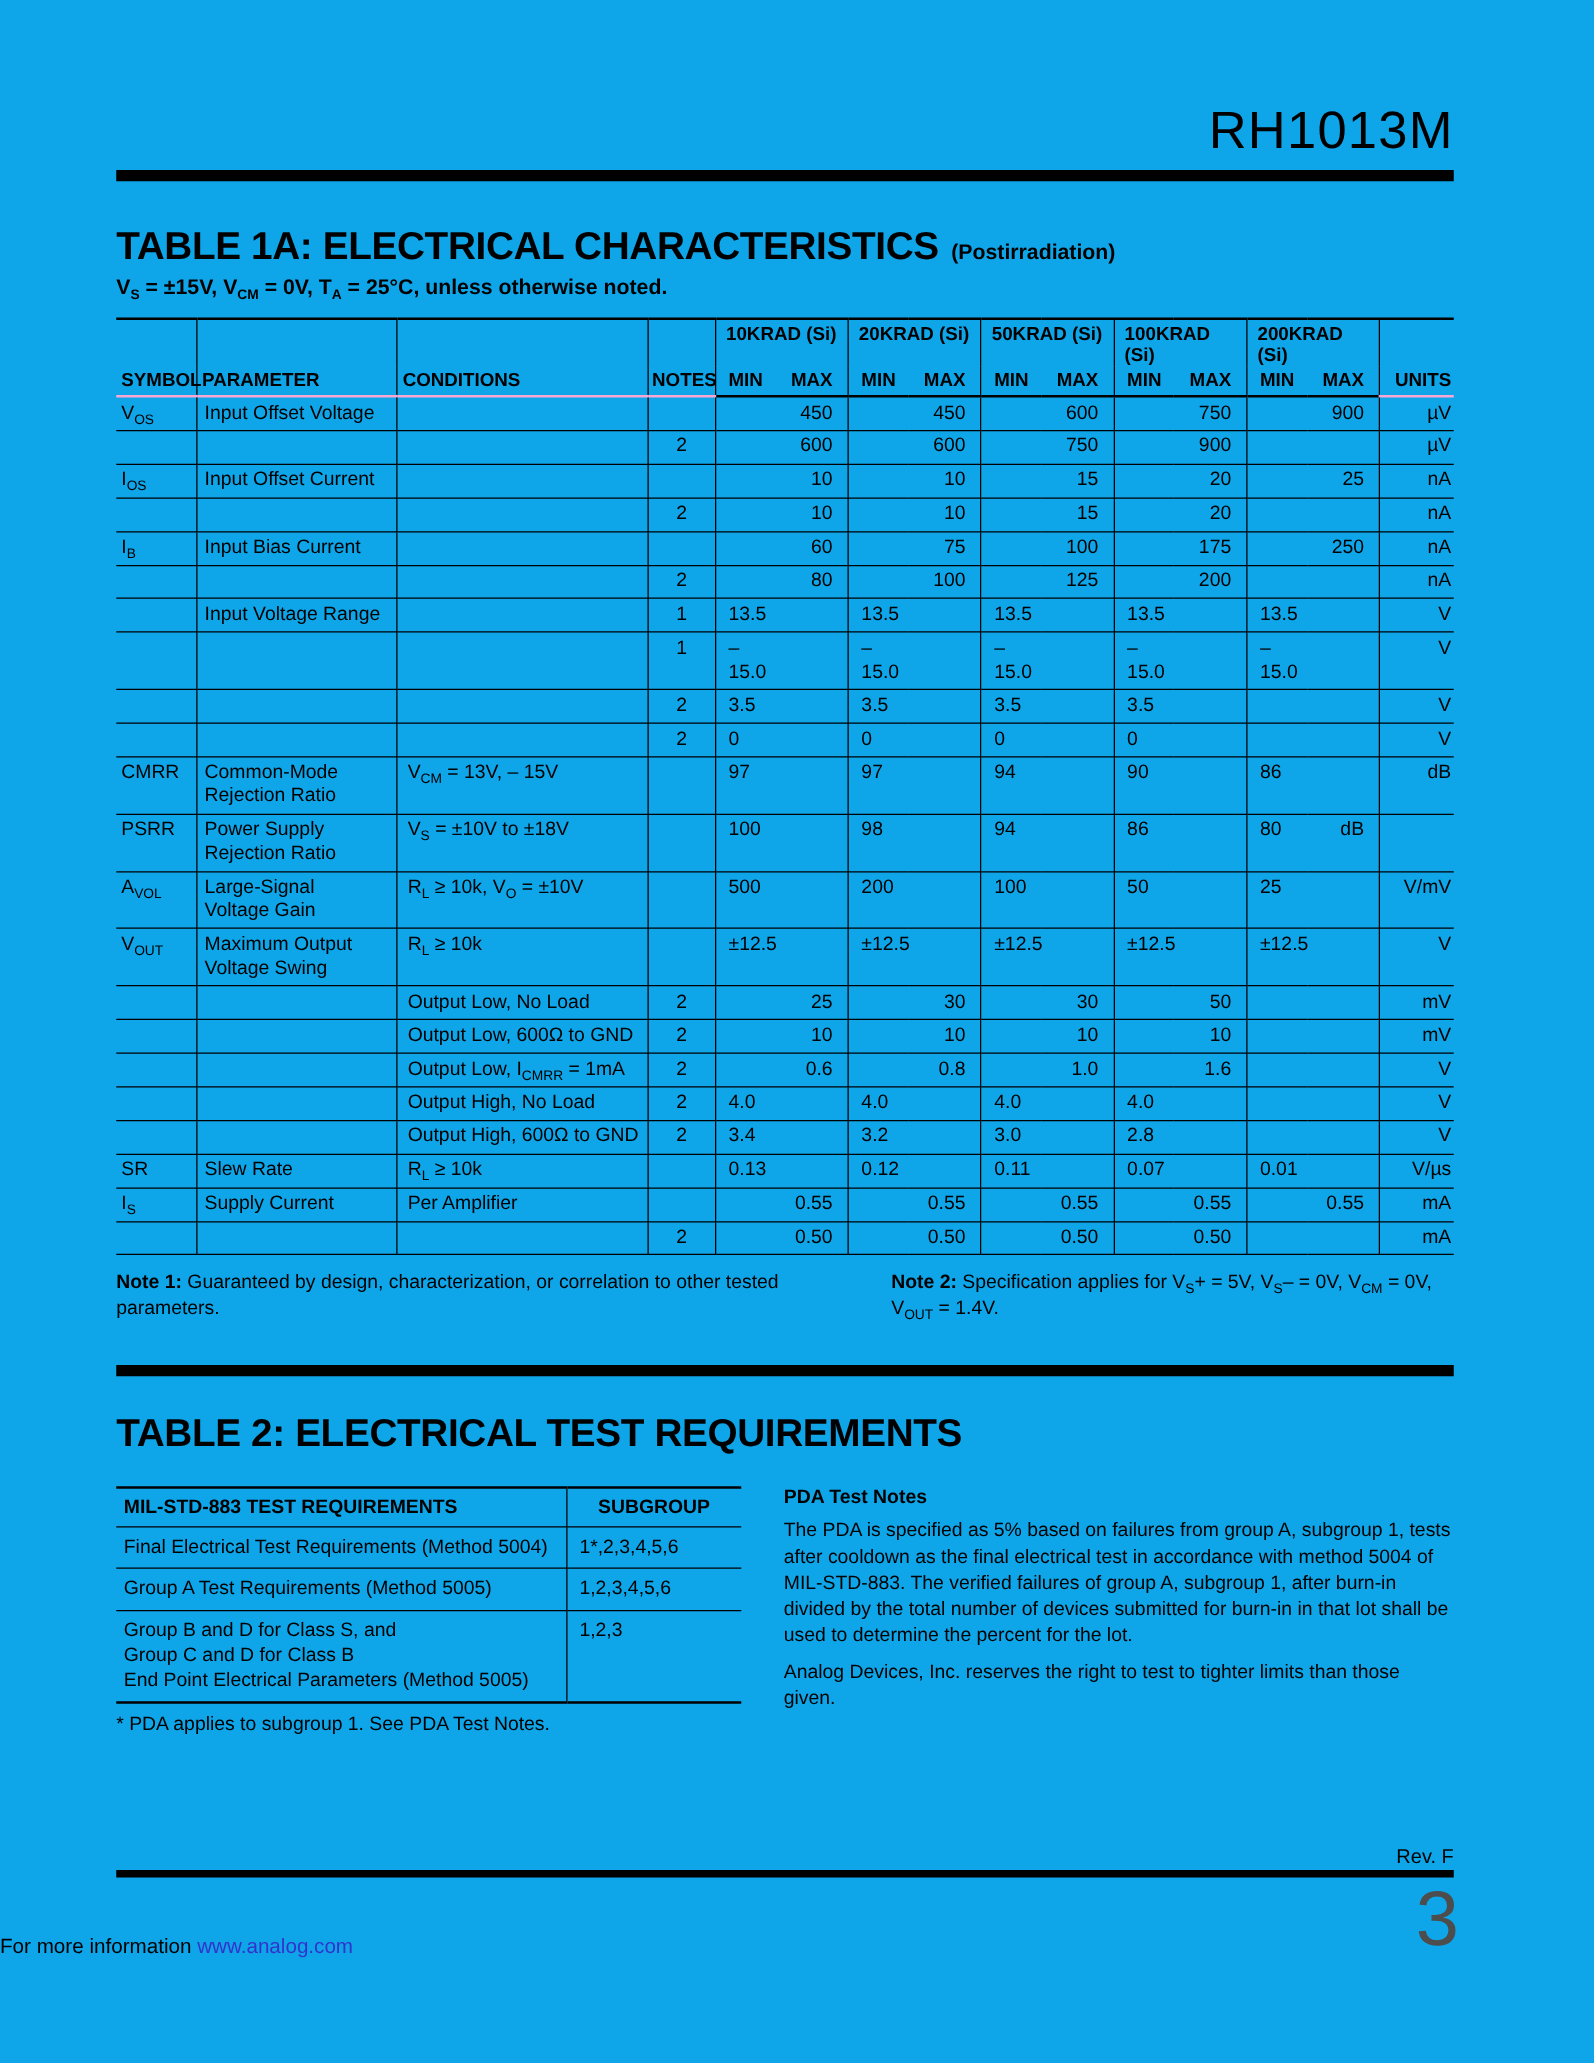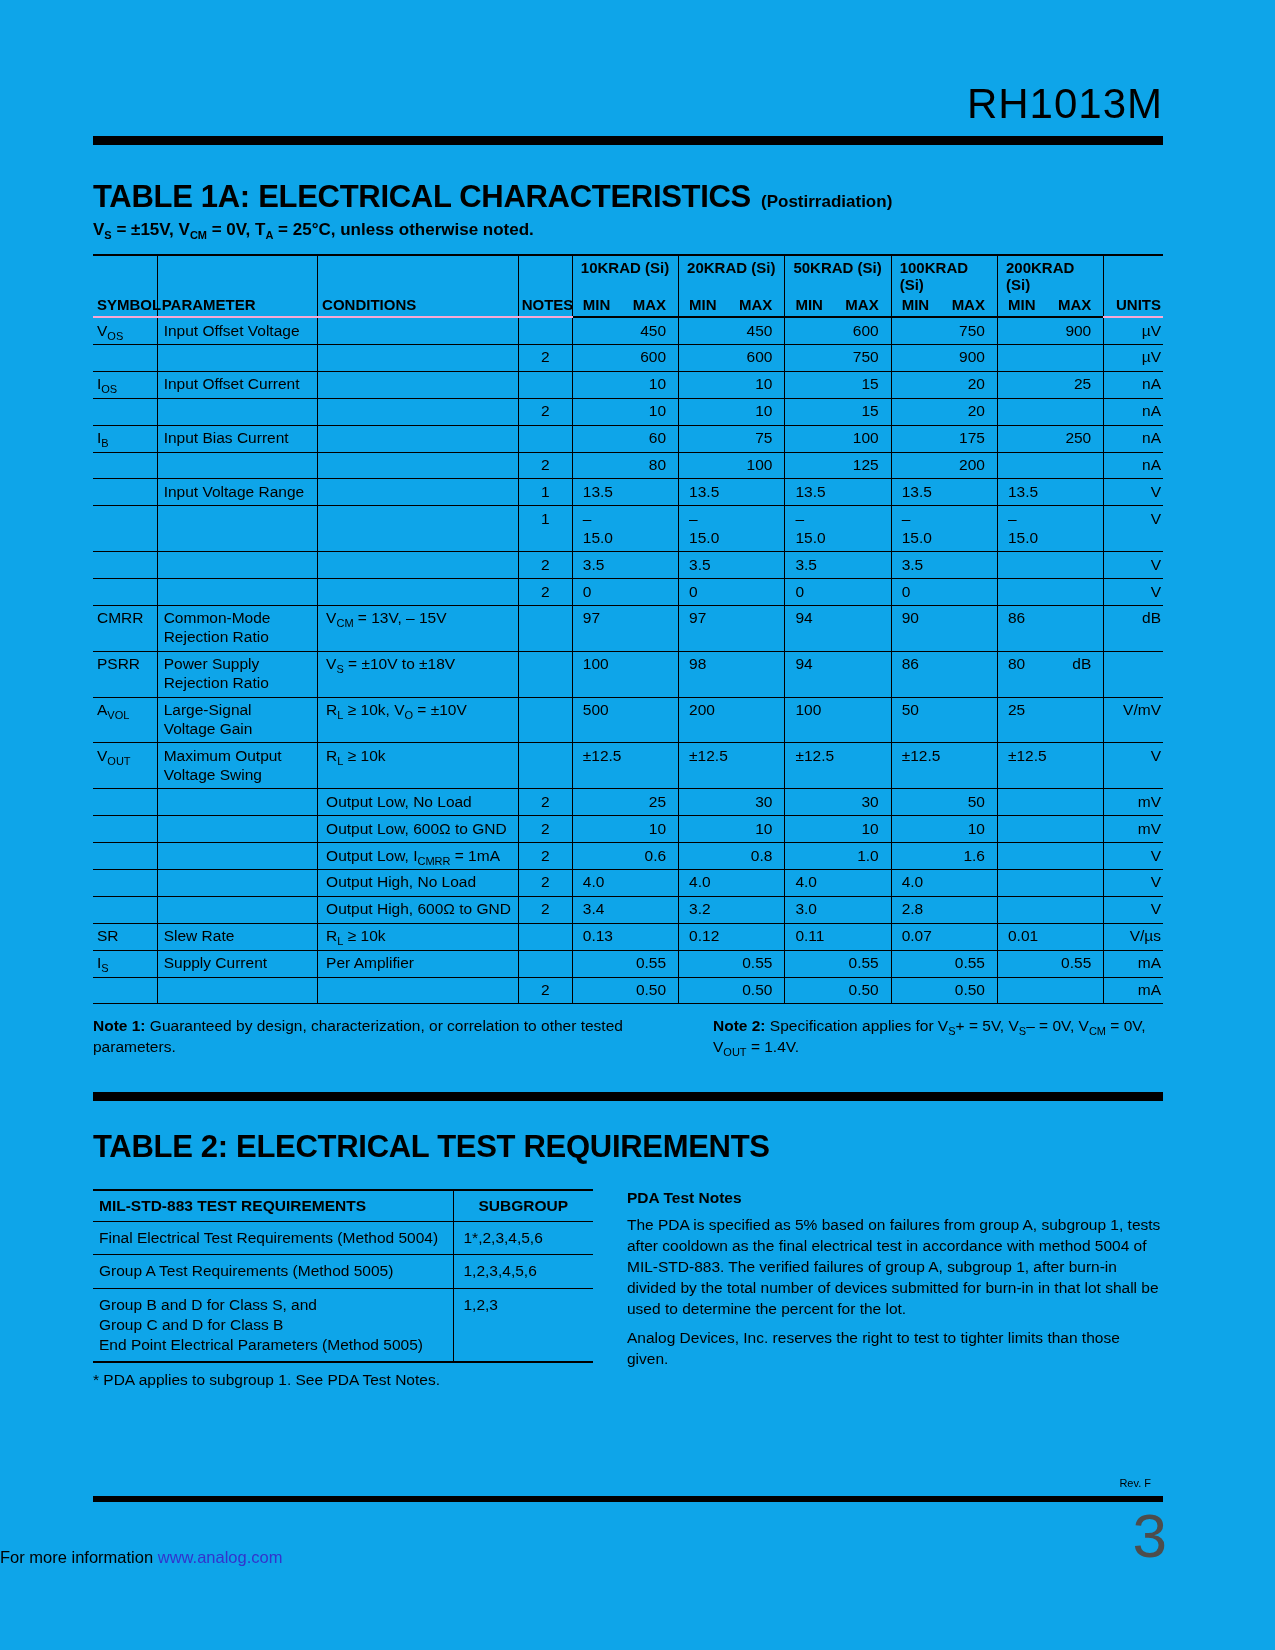--- a/index.html
+++ b/index.html
@@ -60,21 +60,21 @@
   .t2 td { font-size:15.5px; border-bottom:1px solid #000; padding:6px; vertical-align:top; line-height:1.3; }
   .t2 tbody tr:last-child td { border-bottom:2px solid #000; }
   .t2 .vr { border-right:1px solid #000; }
   .t2 td.subg { padding-left:10px; }
   .t2-footnote { font-size:15.5px; margin-top:8px; }
 
   .pda-heading { font-size:15.5px; font-weight:700; }
   .pda-para { font-size:15.5px; line-height:1.35; margin-top:8px; }
 
   
-  .rev { position:absolute; right:124px; top:1477px; font-size:11px; }
+  .rev { position:absolute; right:112px; top:1477px; font-size:16px; }
   .rule-footer { position:absolute; left:93px; right:112px; top:1496px; height:6px; background:#000; }
   .page-num { position:absolute; right:108px; top:1500px; font-size:62px; font-weight:400; color:var(--pagenum_gray, #4d4d4d); }
   .footer-info { position:absolute; left:0; right:0; top:1548px; font-size:16.5px; }
   .link { color:var(--link, #3333cc); cursor:pointer; }
 </style>
 </head>
 <body>
 
 <div class="page">
   <div class="content">

